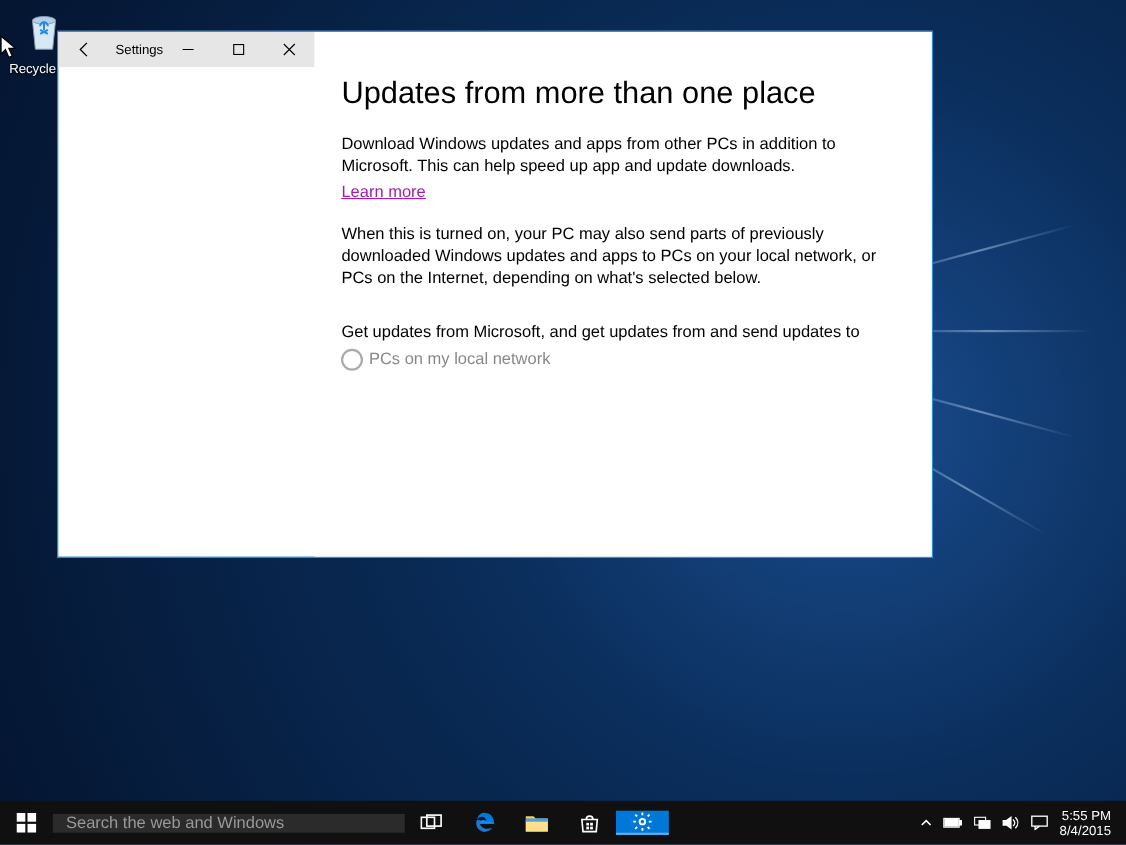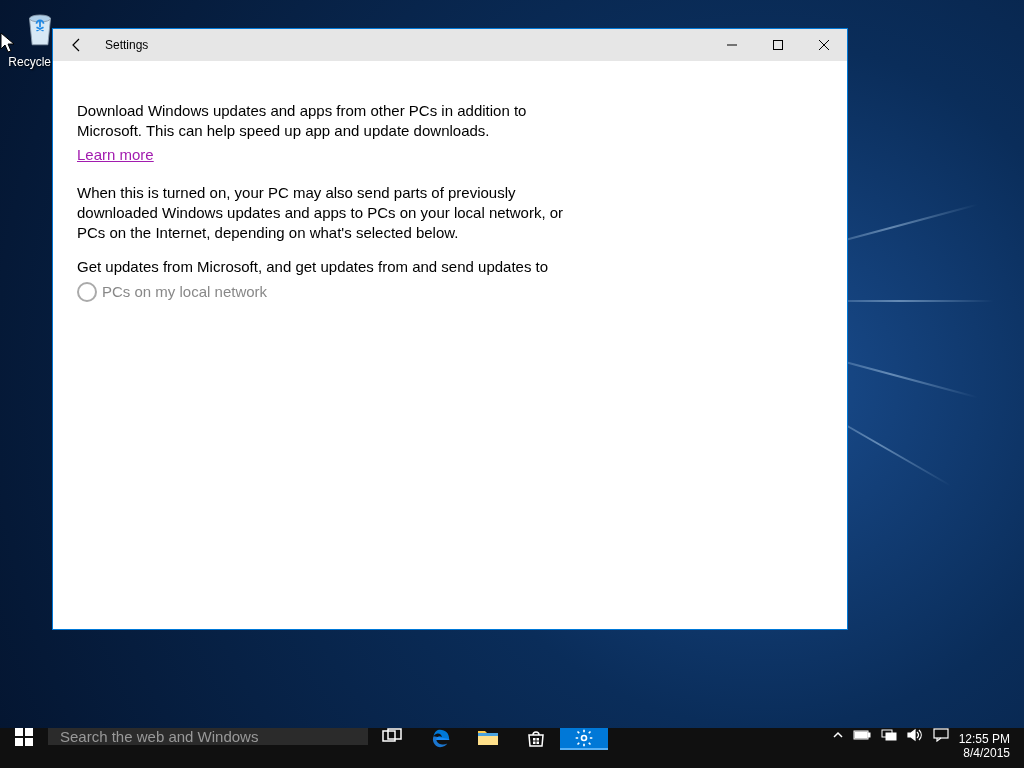--- a/index.html
+++ b/index.html
@@ -21,23 +21,23 @@
   .desktop-icon { position: absolute; top: 5px; left: 5px; width: 70px; text-align: center; color: #fff; font-size: 12px; }
   .desktop-icon .bin { width: 48px; height: 48px; margin: 0 auto 2px; display: flex; align-items: center; justify-content: center; }
   .desktop-icon .bin svg { width: 42px; height: 42px; }
   .desktop-icon .label { text-shadow: 1px 1px 2px #000; }
 
   
   .cursor { position: absolute; top: 32px; left: 0px; z-index: 100; pointer-events: none; }
 
   
   .window {
-    position: absolute; top: 28px; left: 52px; width: 796px; height: 602px;
+    position: absolute; top: 28px; left: 52px; width: 796px; height: 479px;
     background: #fff; border: 1px solid #0078d7;
-    display: flex; flex-direction: column;
+    display: flex; flex-direction: row;
   }
   .titlebar {
     height: 32px; background: #e6e6e6; display: flex; align-items: center;
     font-size: 12px; color: #000;
   }
   .titlebar .back { width: 48px; display:flex; align-items:center; justify-content:center; height:100%; }
   .titlebar .title { flex: 0 0 auto; padding-left: 4px; }
   .titlebar .spacer { flex: 1; }
   .titlebar .winbtn { width: 46px; height: 100%; display:flex; align-items:center; justify-content:center; }
   .subheader {
@@ -45,42 +45,42 @@
     padding-left: 14px; gap: 14px;
   }
   .subheader .gear { color: #0078d7; }
   .subheader .text { font-size: 14px; letter-spacing: 0.5px; }
   .content {
     flex: 1; background: #fff; padding: 40px 24px 24px 24px; color: #000;
   }
   .content h1 { font-weight: 300; font-size: 28px; margin-bottom: 20px; }
   .content p { font-size: 15px; line-height: 1.35; max-width: 500px; margin-bottom: 4px; }
   .content .learn { color: #a21caf; font-size: 15px; display: inline-block; margin-bottom: 20px; }
-  .content .para2 { margin-bottom: 14px; }
+  .content .para2 { margin-bottom: 29px; }
   .toggle-row { display: flex; align-items: center; gap: 12px; margin-bottom: 26px; }
   .toggle {
     width: 44px; height: 20px; border: 2px solid #000; border-radius: 20px; position: relative;
     background: #fff;
   }
   .toggle .knob { position: absolute; left: 2px; top: 2px; width: 12px; height: 12px; background: #000; border-radius: 50%; }
   .toggle-label { font-size: 15px; }
   .subtext { font-size: 15px; max-width: 500px; margin-bottom: 22px; }
   .radio-row { display: flex; align-items: center; gap: 5px; margin-bottom: 26px; color: #888; }
   .radio {
     width: 20px; height: 20px; border: 2px solid #aaa; border-radius: 50%; position: relative; flex-shrink: 0;
   }
   .radio.selected::after {
     content: ""; position: absolute; top: 3px; left: 3px; width: 10px; height: 10px; background: #aaa; border-radius: 50%;
   }
   .radio-label { font-size: 15px; }
 
   
   .taskbar {
     position: absolute; bottom: 0; left: 0; width: 1024px; height: 40px;
-    background: #101010; display: flex; align-items: flex-start; color: #fff;
+    background: #101010; display: flex; align-items: center; color: #fff;
   }
   .taskbar .start { width: 48px; display:flex; align-items:center; justify-content:center; }
   .taskbar .search {
     width: 320px; background: #2b2b2b; display: flex; align-items: center; padding: 0 12px;
     color: #999; font-size: 15px;
   }
   .taskbar .tbtn { width: 48px; display:flex; align-items:center; justify-content:center; }
   .taskbar .tbtn.active { background: #0078d7; border-bottom: 2px solid #59b0f4; }
   .taskbar .tray { margin-left: auto; display:flex; align-items:center; padding: 0 6px; gap: 10px; font-size: 12px; }
   .taskbar .clock { text-align: right; font-size: 12px; line-height: 1.2; padding: 4px 8px 4px 4px; }
@@ -136,20 +136,21 @@
       </div>
       <div class="winbtn">
         <svg width="12" height="12" viewBox="0 0 12 12">
             <path d="M1 1 L11 11 M11 1 L1 11" stroke="#000" stroke-width="1"></path>
           </svg>
       </div>
     </div>
 
 
     <div class="content">
+      <h1>Updates from more than one place</h1>
       <p>Download Windows updates and apps from other PCs in addition to Microsoft. This can help speed up app and update downloads.</p>
       <a class="learn" href="#">Learn more</a>
       <p class="para2">When this is turned on, your PC may also send parts of previously downloaded Windows updates and apps to PCs on your local network, or PCs on the Internet, depending on what's selected below.</p>
 
 
       <p class="subtext">Get updates from Microsoft, and get updates from and send updates to</p>
 
       <div class="radio-row">
         <div class="radio"></div>
         <span class="radio-label">PCs on my local network</span>
@@ -235,19 +236,19 @@
         </svg>
       </span>
       <span>
         <svg width="16" height="14" viewBox="0 0 16 14" stroke="#fff" stroke-width="1.2" fill="none">
           <rect x="1" y="1" width="14" height="9"></rect>
             <path d="M4 10 L4 13 L8 10"></path>
         </svg>
       </span>
     </div>
     <div class="clock">
-      <div>12:55 PM</div>
+      <div>5:55 PM</div>
       <div>8/4/2015</div>
     </div>
     <div class="showdesk"></div>
   </div>
 
 </div>
 
 </body></html>

